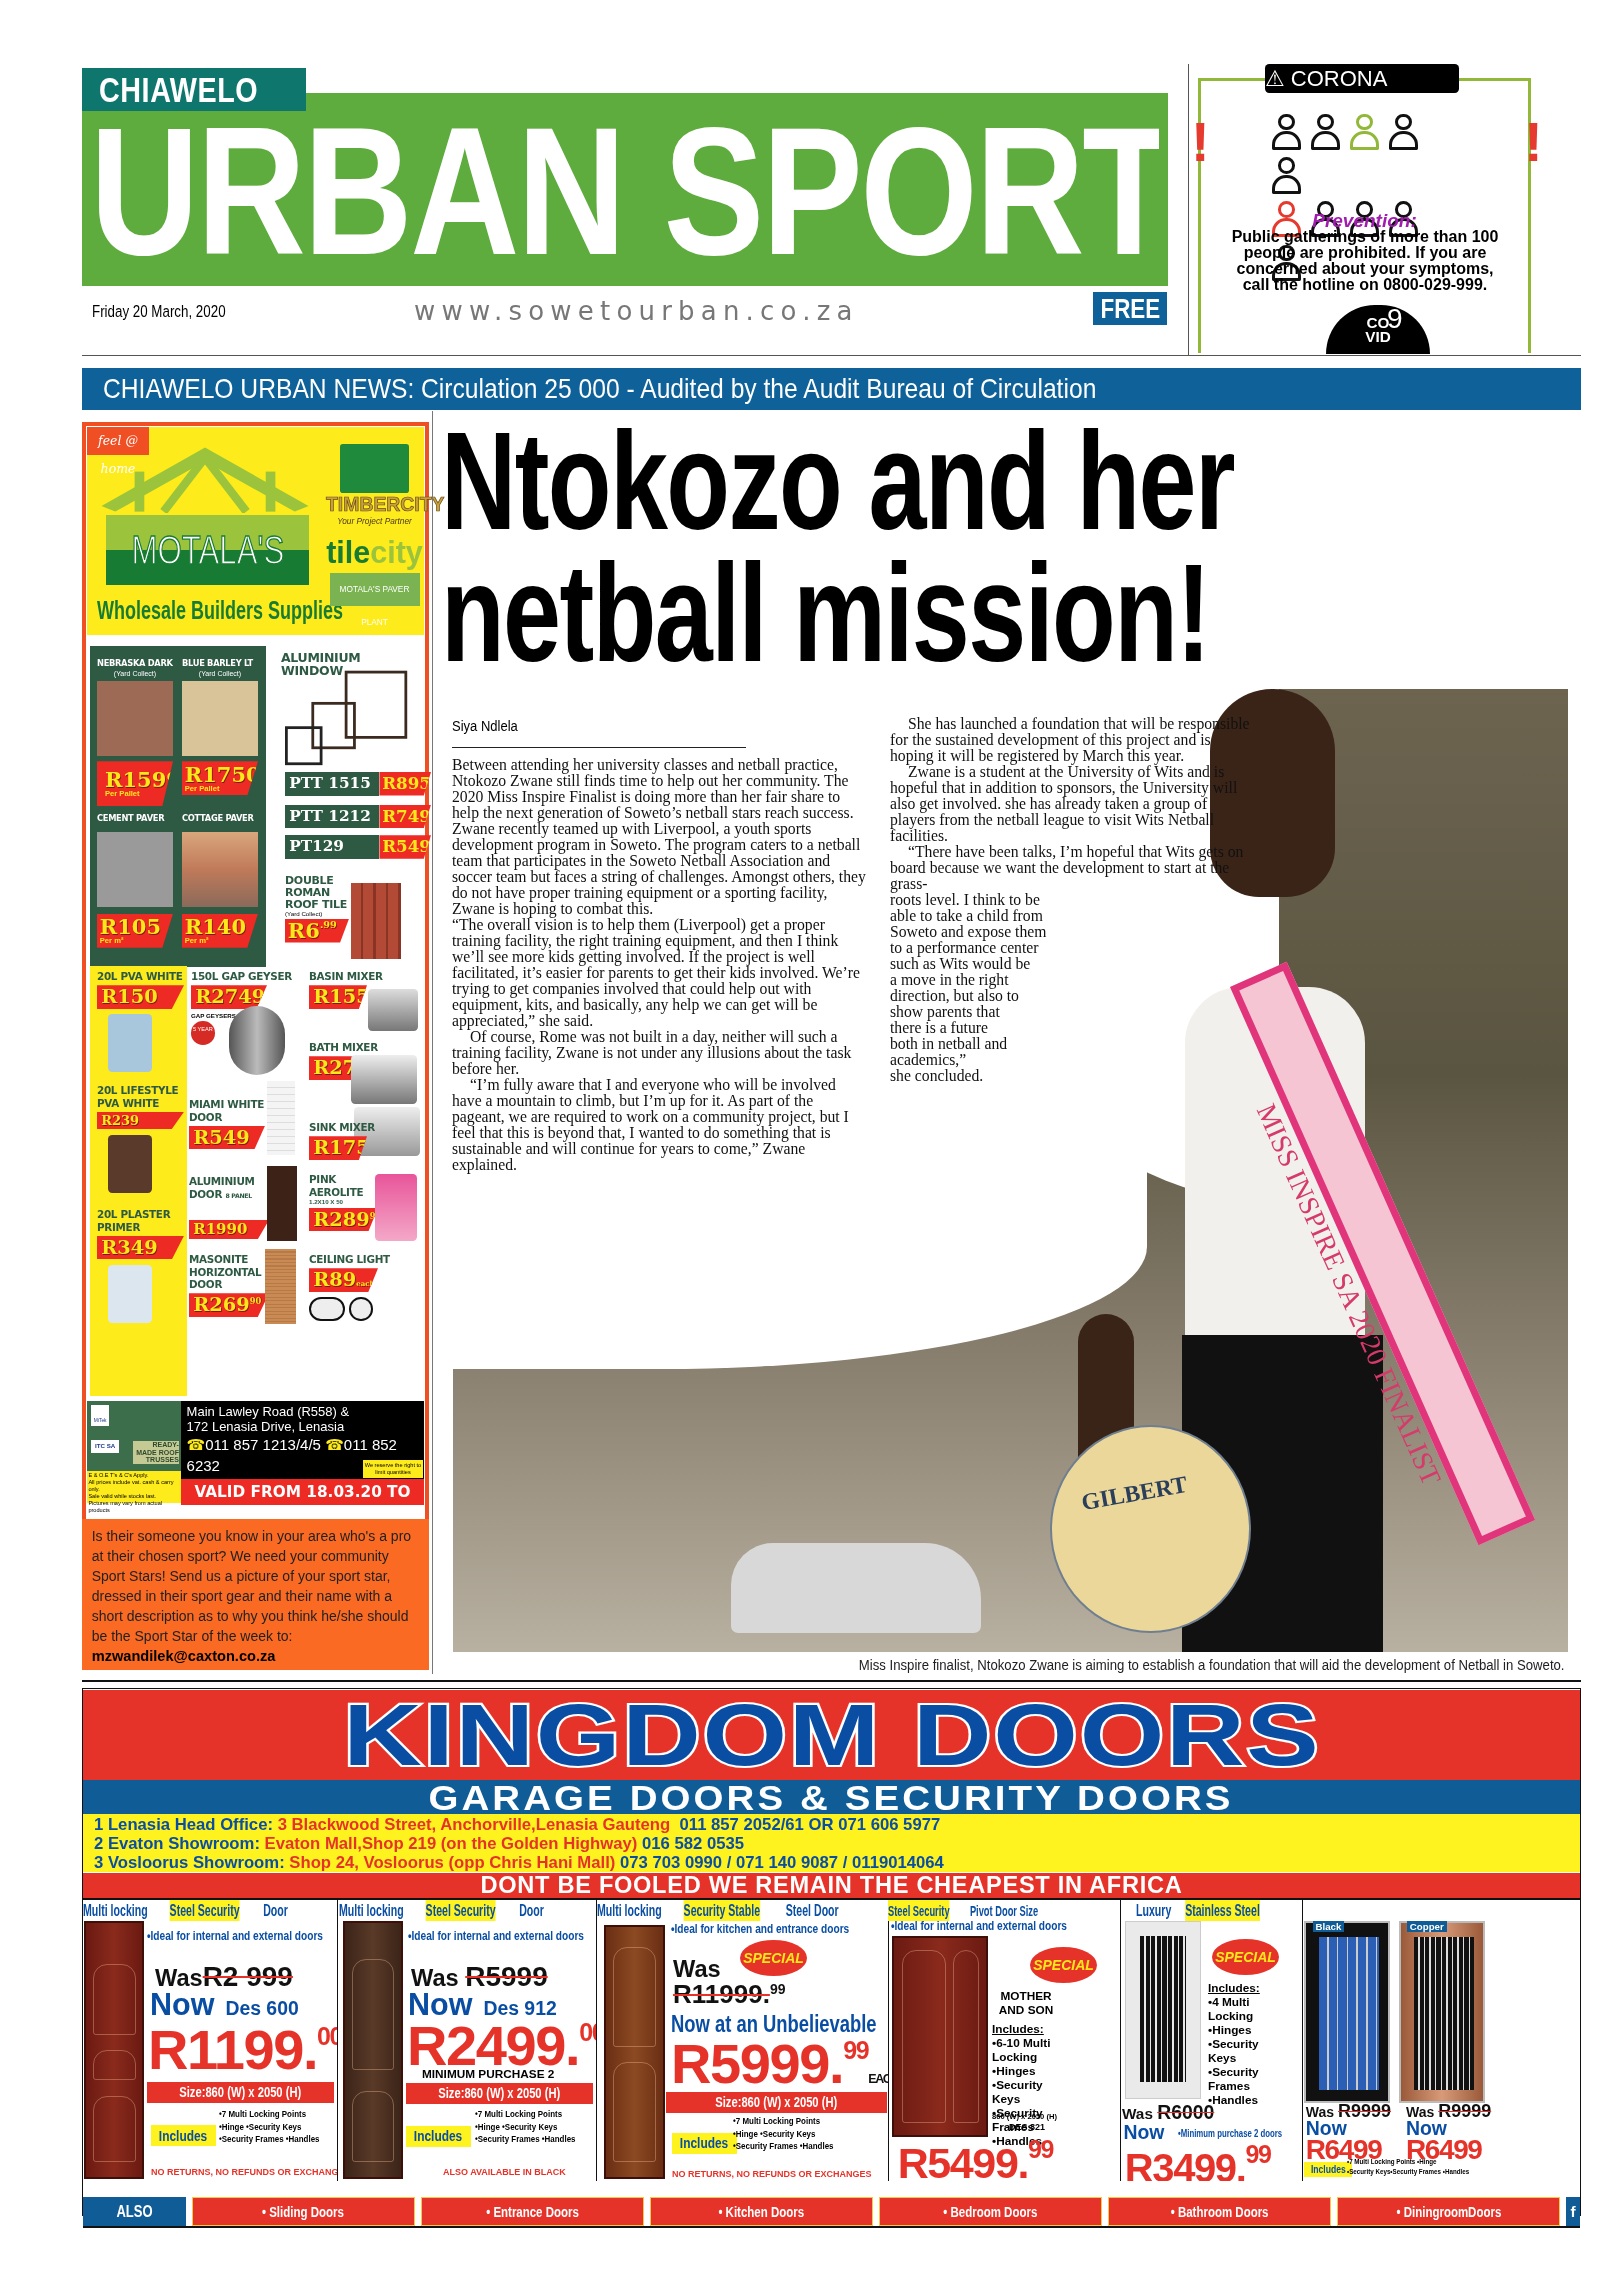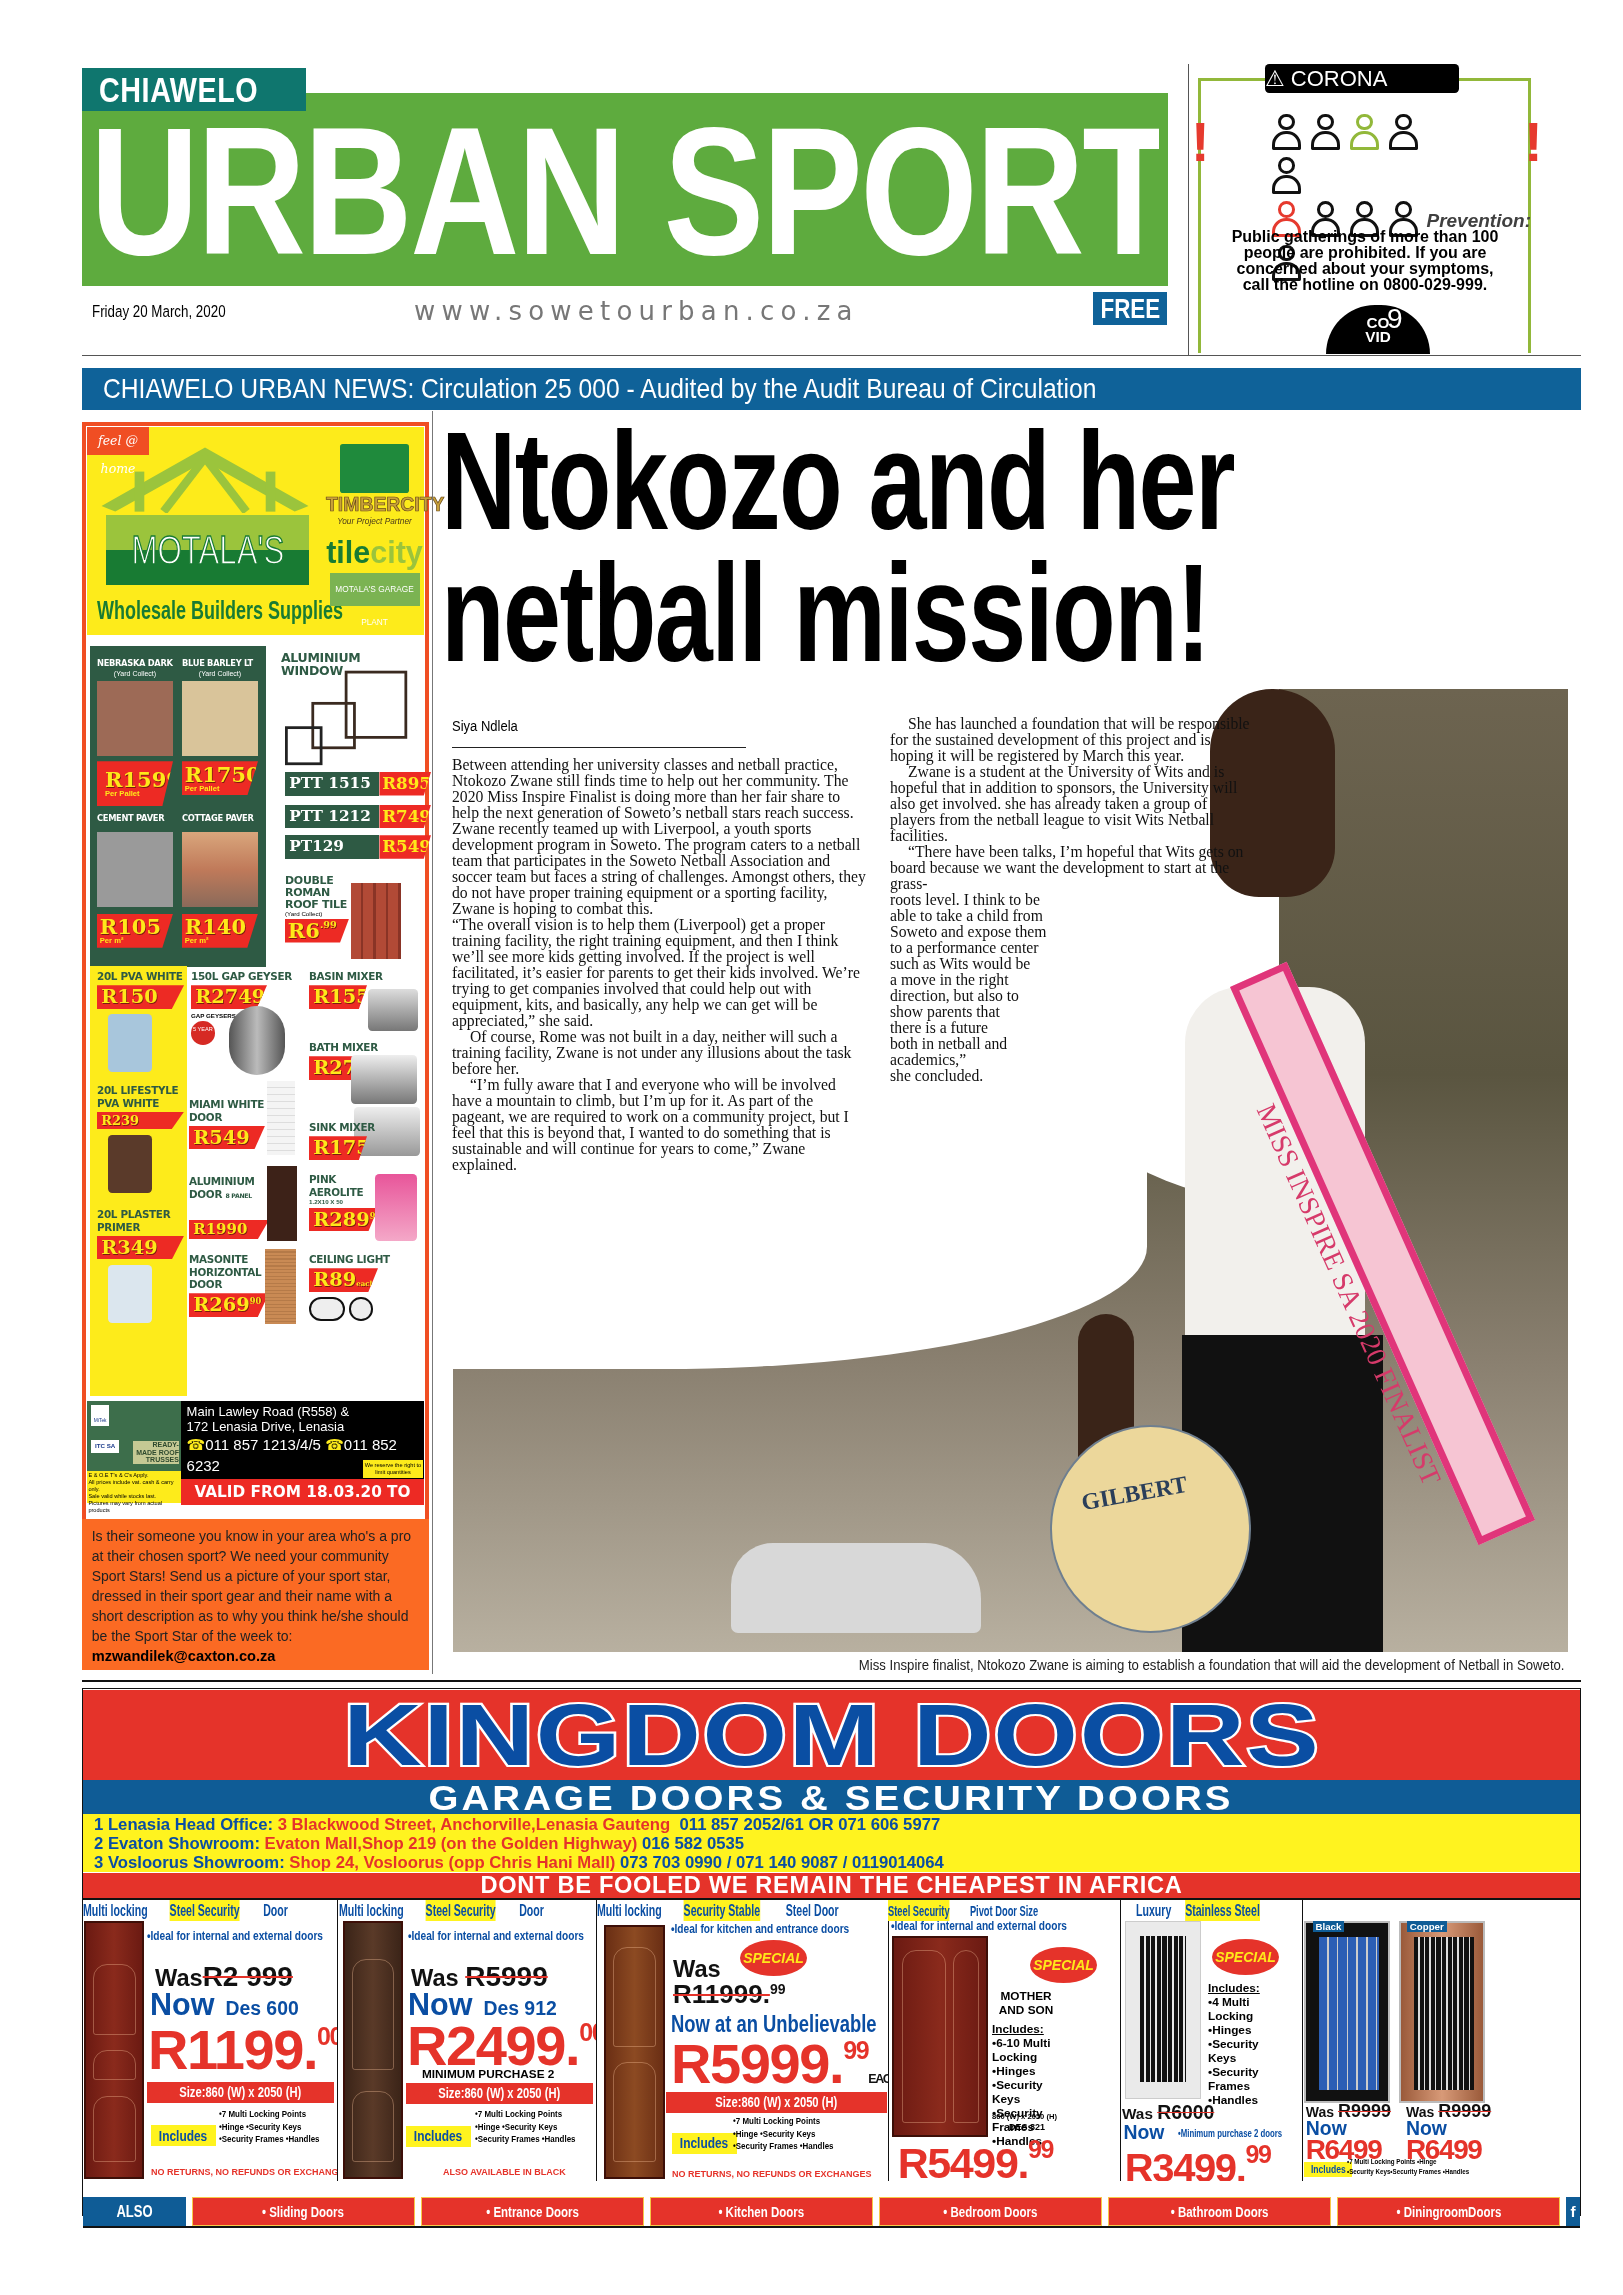--- a/index.html
+++ b/index.html
@@ -20,21 +20,21 @@
   .vsep{left:1188px;top:64px;width:1.4px;height:292px;background:#555}
   .hsep{left:82px;top:355px;width:1499px;height:1.4px;background:#555}
   
   .cor-frame{left:1198px;top:78px;width:333px;height:275px;border:3.5px solid #92b83a;border-bottom:none}
   .cor-head{left:1265px;top:64px;width:194px;height:29px;background:#000;color:#fff;border-radius:4.2px;font-size:22px;line-height:29px}
   .excl{width:12.5px;height:50px;color:#e63a2e;font-size:56px;font-weight:bold;line-height:50px;text-align:center}
   .people{left:1267px;top:111px;width:194px}
   .person{display:inline-block;width:32px;height:36px;margin:2.8px 3.5px;position:relative}
   .person .h{position:absolute;left:7.6px;top:0;width:16.7px;height:16.7px;border:3.5px solid currentColor;border-radius:50%}
   .person .b{position:absolute;left:1.4px;top:17.4px;width:29px;height:19px;border:3.5px solid currentColor;border-radius:14px 14px 1.4px 1.4px}
-  .cor-prev{left:1198px;top:210px;width:333px;text-align:right;color:#404040;font-style:italic;font-weight:bold;font-size:19px}
+  .cor-prev{left:1198px;top:210px;width:333px;text-align:center;color:#a21caf;font-style:italic;font-weight:bold;font-size:19px}
   .cor-text{left:1222px;top:229px;width:286px;text-align:center;font-weight:bold;font-size:16px;line-height:16px}
   .cor-covid{left:1326px;top:305px;width:104px;height:49px;background:#000;border-radius:52px 52px 0 0;color:#fff;font-weight:bold;font-size:15.3px;line-height:14px;text-align:center;padding-top:11px}
   
   .news-bar{left:82px;top:368px;width:1499px;height:42px;background:#0f6299;color:#fff;font-size:28px;line-height:42px;padding-left:21px;white-space:nowrap}
   .news-bar span{display:inline-block;transform:scaleX(.88);transform-origin:left center}
   
   .mot{left:82px;top:422px;width:347px;height:1229px;border:4.9px solid #f04e23;background:#fff}
   .mot-top{left:87px;top:427px;width:337px;height:208px;background:#fdeb1b}
   .mot-feel{left:87px;top:427px;width:62px;height:28px;background:#f04e23;color:#fff;font-style:italic;font-size:12.5px;line-height:28px;text-align:center;font-family:"DejaVu Serif",serif}
   .mot-roof{left:101px;top:444px;width:208px;height:69px}
@@ -204,21 +204,21 @@
     <div class="a"></div>
     <div class="b"></div>
   </div>
 <div class="abs mot-name"><span>MOTALA'S</span></div>
 <div class="abs mot-sub"><span>Wholesale Builders Supplies</span></div>
 <div class="abs mot-brand">
   <div class="timber-img"></div>
   <div class="timber">TIMBERCITY</div>
   <div class="timber-sub">Your Project Partner</div>
   <div class="tile"><span>tile</span><em>city</em></div>
-  <div class="truss">MOTALA'S GARAGE PLANT</div>
+  <div class="truss">MOTALA'S PAVER PLANT</div>
 </div>
 
 <div class="abs pg-dark"></div>
 <div class="abs" style="left:97px;top:657px;width:76px">
   <div class="plabel w" style="font-size:8.3px">NEBRASKA DARK</div>
   <div class="psub">(Yard Collect)</div>
   <div class="tex" style="height:75px;margin-top:4.2px;background:#9d6a56"></div>
   <div class="price tag" style="margin-top:5.6px;font-size:21px;padding:8px"><span>R1599</span><small>Per Pallet</small></div>
 </div>
 <div class="abs" style="left:182px;top:657px;width:76px">

